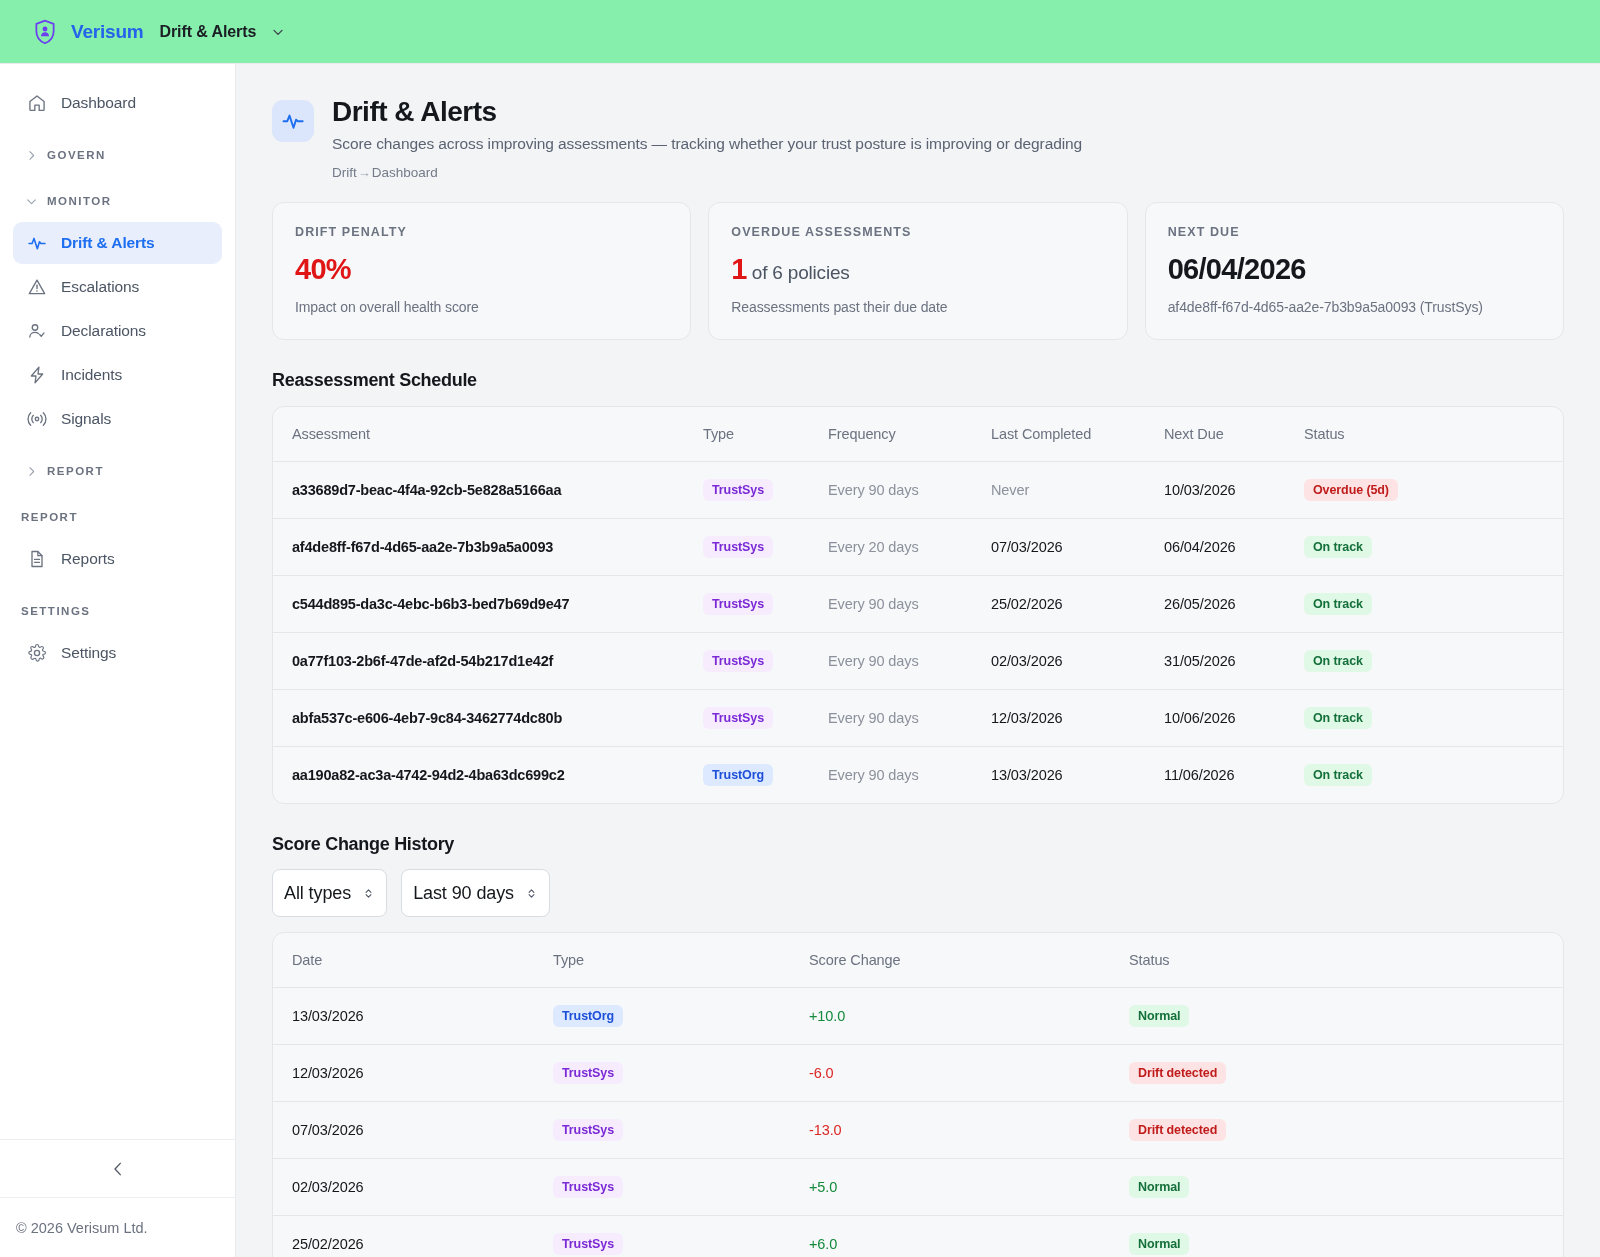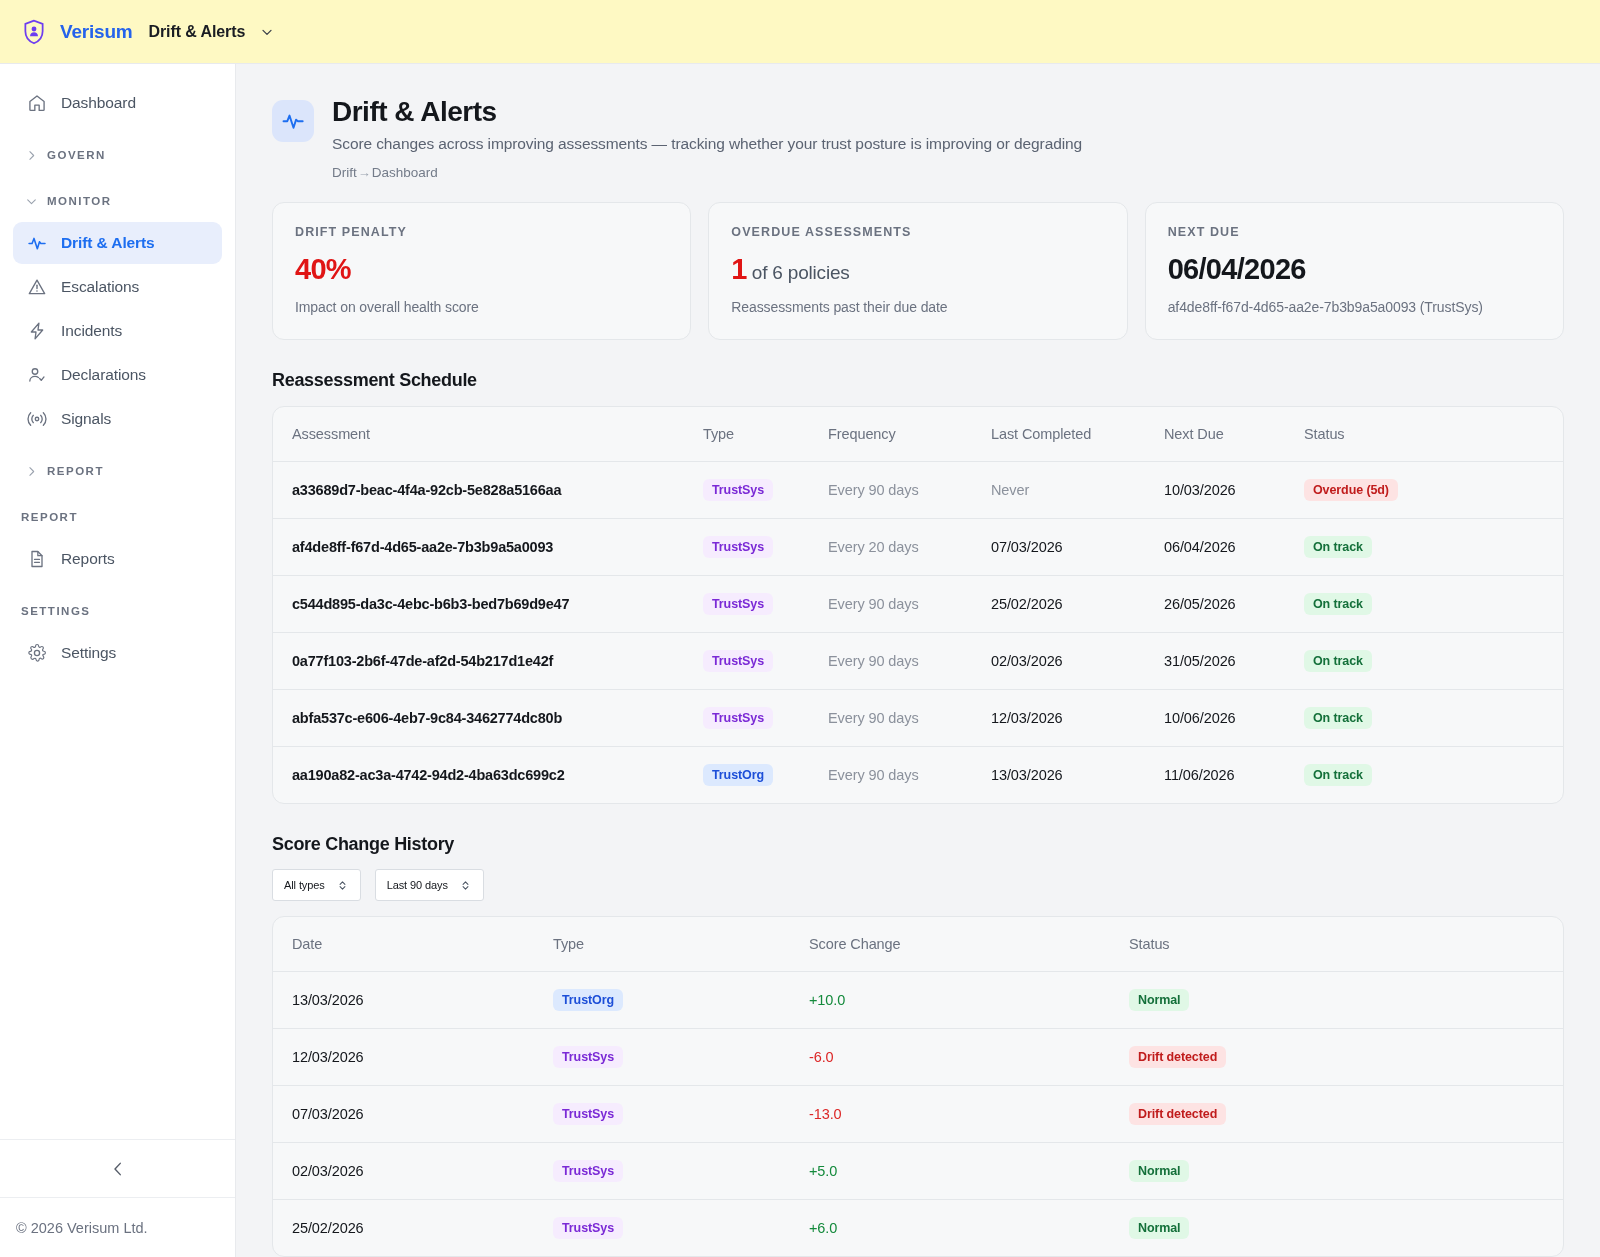--- a/index.html
+++ b/index.html
@@ -7,23 +7,23 @@
     width: 1600px; height: 1257px;
     font-family: "Liberation Sans", sans-serif;
     background: #f3f4f6;
     overflow: hidden;
     -webkit-font-smoothing: antialiased;
   }
 
   
   .topbar {
     position: absolute; top: 0; left: 0; width: 1600px; height: 64px;
-    background: #fef9c3;
+    background: #86efac;
     border-bottom: 1px solid #e8eaed;
-    display: flex; align-items: center; padding-left: 20px; gap: 12px;
+    display: flex; align-items: center; padding-left: 31px; gap: 12px;
   }
   .brand-shield { width: 28px; height: 28px; flex: none; display: block; }
   .brand-name {
     font-size: 19px; font-weight: 700; color: #2563eb; letter-spacing: -0.2px;
   }
   .page-switch {
     font-size: 16px; font-weight: 700; color: #1a1d23; letter-spacing: -0.1px;
     margin-left: 4px;
   }
   .chev-down-top { width: 16px; height: 16px; display: block; margin-left: 2px; }
@@ -121,23 +121,23 @@
   .chip-org { background: #dce9fe; color: #1d4fd8; }
   .chip-ok  { background: #e0f8e6; color: #14703a; }
   .chip-bad { background: #fde3e3; color: #c01c1c; }
   .delta-up { color: #148a3c; text-align: right; }
   .delta-dn { color: #dc2626; }
 
   
   .filters { display: flex; gap: 14px; padding: 14px 0 0 36px; }
   .sel {
     display: flex; align-items: center; gap: 11px;
-    background: #ffffff; border: 1px solid #d9dde2; border-radius: 3px;
-    height: 32px; padding: 0 11px; cursor: pointer;
-    font-size: 11px; color: #14171c; letter-spacing: -0.1px;
+    background: #ffffff; border: 1px solid #d9dde2; border-radius: 8px;
+    height: 48px; padding: 0 11px; cursor: pointer;
+    font-size: 18px; color: #14171c; letter-spacing: -0.1px;
   }
   .sel svg { width: 13px; height: 13px; display: block; stroke: #4b5563; flex: none; }
 
   
   .t-sched col.c1 { width: 430px; } .t-sched col.c2 { width: 125px; }
   .t-sched col.c3 { width: 163px; } .t-sched col.c4 { width: 173px; }
   .t-sched col.c5 { width: 140px; } .t-sched col.c6 { width: auto; }
   
   .t-hist col.c1 { width: 280px; } .t-hist col.c2 { width: 256px; }
   .t-hist col.c3 { width: 320px; } .t-hist col.c4 { width: auto; }
@@ -193,32 +193,32 @@
       <svg viewBox="0 0 24 24" fill="none">
         <path d="M12 3.8 21.2 20H2.8L12 3.8Z" stroke-width="1.6" stroke-linejoin="round"></path>
         <path d="M12 9.8v4.1" stroke-width="1.7" stroke-linecap="round"></path>
         <circle cx="12" cy="16.8" r=".95" fill="#6b7280" stroke="none"></circle>
       </svg>
       <span class="lbl">Escalations</span>
     </div>
 
     <div class="nav-item">
       <svg viewBox="0 0 24 24" fill="none">
-        <path d="M14.3 2.6 5.2 13.2h5.6L9.7 21.4l9.1-10.6h-5.6l1.1-8.2Z" stroke-width="1.6" stroke-linejoin="round"></path>
-      </svg>
-      <span class="lbl">Incidents</span>
-    </div>
-
-    <div class="nav-item">
-      <svg viewBox="0 0 24 24" fill="none">
         <circle cx="9.6" cy="7.8" r="3.3" stroke-width="1.6"></circle>
         <path d="M3.4 19.3c0-3.4 2.8-5.6 6.2-5.6 1.6 0 3 .5 4.1 1.3" stroke-width="1.6" stroke-linecap="round"></path>
         <path d="M15.2 16.2l1.9 2.3 3.3-4.2" stroke-width="1.6" stroke-linecap="round" stroke-linejoin="round"></path>
       </svg>
       <span class="lbl">Declarations</span>
+    </div>
+
+    <div class="nav-item">
+      <svg viewBox="0 0 24 24" fill="none">
+        <path d="M14.3 2.6 5.2 13.2h5.6L9.7 21.4l9.1-10.6h-5.6l1.1-8.2Z" stroke-width="1.6" stroke-linejoin="round"></path>
+      </svg>
+      <span class="lbl">Incidents</span>
     </div>
 
     <div class="nav-item">
       <svg viewBox="0 0 24 24" fill="none">
         <circle cx="12" cy="12" r="2.1" stroke-width="1.6"></circle>
         <path d="M7.6 7.6a6.2 6.2 0 0 0 0 8.8M16.4 7.6a6.2 6.2 0 0 1 0 8.8" stroke-width="1.6" stroke-linecap="round"></path>
         <path d="M4.4 4.4a10.7 10.7 0 0 0 0 15.2M19.6 4.4a10.7 10.7 0 0 1 0 15.2" stroke-width="1.6" stroke-linecap="round"></path>
       </svg>
       <span class="lbl">Signals</span>
     </div>

